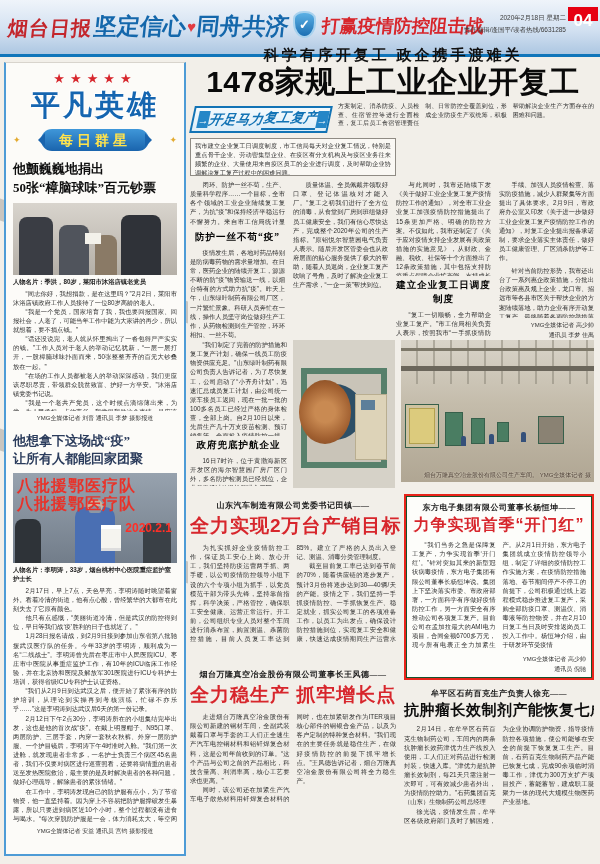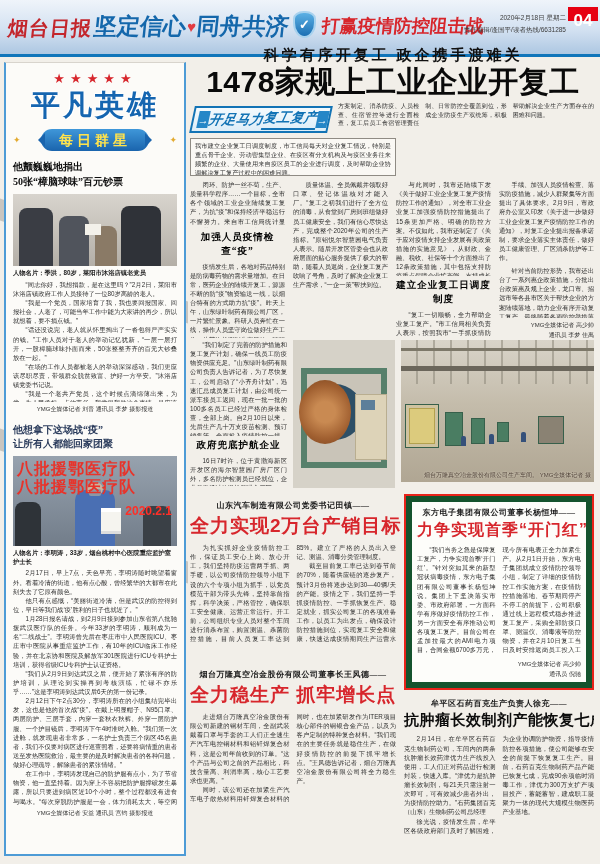--- a/index.html
+++ b/index.html
@@ -35,21 +35,21 @@
   .badge-title{font-size:29px;font-weight:900;color:#1565b0;letter-spacing:3px;
                text-shadow:1px 1px 0 #fff,-1px -1px 0 #fff;}
   .ribbon-row{display:flex;align-items:center;justify-content:flex-start;gap:20px;margin-top:3px;}
   .sparkle{color:#e3aa2f;font-size:9px;}
   .ribbon{position:relative;width:126px;height:22px;border-radius:11px;
           background:linear-gradient(180deg,#3f97d9,#1a64ad);
           color:#ffe34d;font-size:14px;font-weight:900;line-height:22px;letter-spacing:4px;}
   .ribbon::before,.ribbon::after{content:"";position:absolute;top:4px;border:7px solid transparent;}
   .ribbon::before{left:-10px;border-right-color:#1a64ad;}
   .ribbon::after{right:-10px;border-left-color:#1a64ad;}
-  .lheadline{font-family:"Liberation Serif",serif;font-weight:900;font-size:10px;
+  .lheadline{font-family:"Liberation Serif",serif;font-weight:900;font-size:13px;
              line-height:1.45;color:#0f0f0f;margin-top:9px;}
   .lheadline.blue{color:#2b3c5c;}
   .caption{font-size:6.3px;font-weight:bold;color:#222;margin:3px 0 2px 0;line-height:1.4;}
   .tiny{font-size:6.3px;line-height:1.45;text-align:justify;color:#2e2e2e;}
   .tiny p{text-indent:2em;}
   .byline{font-size:6px;color:#333;text-align:center;margin:3px 0 2px 0;}
   .clip{overflow:hidden;}
   
   .photo{position:relative;overflow:hidden;}
   .photo1{height:72px;margin-top:5px;background:linear-gradient(180deg,#d8d4cd,#b4afa7);}
@@ -94,21 +94,21 @@
   .bleft{position:absolute;left:0;top:6px;width:206px;}
   .bright{position:absolute;left:214px;top:0;width:190px;}
   .kicker-small{font-family:"Liberation Serif",serif;font-weight:bold;font-size:8px;
                 text-align:center;color:#1a1a1a;letter-spacing:0.5px;}
   .h-red{color:#d7262c;font-weight:900;text-align:center;font-size:19px;letter-spacing:1px;
          margin:2px 0 4px 0;white-space:nowrap;}
   .h-black{color:#0d0d0d;font-weight:900;text-align:center;font-size:15px;letter-spacing:0.5px;
            margin:2px 0 4px 0;white-space:nowrap;}
   .cols2{column-count:2;column-gap:7px;overflow:hidden;}
   .dbox{border:2px solid #e8231a;background:#fdfdfa;}
-  .dbox-inner{border:6px solid #14532d;padding:5px 5px 3px 5px;}
+  .dbox-inner{border:1px solid #14532d;padding:5px 5px 3px 5px;}
   .byline-right{font-size:6px;color:#333;text-align:right;line-height:1.7;margin-top:2px;}
 </style>
 </head>
 <body>
 
 <div class="page">
 
   <div class="masthead">
     <div class="paper-name">烟台日报</div>
     <div class="slogan">
@@ -205,21 +205,21 @@
     </div>
     <div class="topstrip tiny" style="font-size:6px;">方案制定、消杀防疫、人员检查、住宿管控等进行全面检查，复工后员工食宿管理责任制、日常防控全覆盖到位，形成企业防疫生产双统筹，积极帮助解决企业生产方面存在的困难和问题。</div>
 
     <div class="introbox tiny clip" style="font-size:6.2px;">我市建立企业复工日调度制度，市工信局每天对企业复工情况，特别是重点骨干企业、劳动密集型企业、在疫区有分支机构及与疫区业务往来频繁的企业、大量使用来自疫区员工的企业进行调度，及时帮助企业协调解决复工复产过程中的困难问题。</div>
 
     <div class="colgrid">
       <div class="col tiny">
         <div class="clip" style="height:48px;">
             <p>闭环、防护一丝不苟，生产、质量科学程序……一个目标，全市各个领域的工业企业陆续复工复产，为抗“疫”和保持经济平稳运行不懈努力。来自市工信局统计显示，截至2月16日，全市累计开复工规上工业企业1478家，占规上企业的77.3%，上岗员工24.7万人。</p>
           </div>
-        <div class="subhead">加强人员疫情检查“疫”</div>
+        <div class="subhead">防护一丝不苟“疫”</div>
         <div class="clip" style="height:92px;">
             <p>疫情发生后，各地对药品特别是防病毒药物的需求量增加。在日常，医药企业的陆续开复工，源源不断的防“疫”物资输送一线，以烟台特有的方式助力抗“疫”。昨天上午，山东绿叶制药有限公司厂区，一片繁忙景象。科研人员奔忙在一线，操作人员坚守岗位做好生产工作，从药物检测到生产管控，环环相扣、一丝不苟。</p>
           </div>
       </div>
       <div class="col tiny">
         <p>质量体温、全员佩戴并领取好口罩、登记体温核对才能入厂。“复工之初我们进行了全方位的消毒，从食堂到厂房到班组做好员工健康安全，我们有信心尽快达产，完成整个2020年公司的生产指标。”原铝悦尔智慧园电气负责人表示。随后开发区管委会也从政府层面的贴心服务提供了极大的帮助，随着人员返岗，企业复工复产吹响了号角，及时了解决企业复工生产需求，“一企一策”帮扶到位。</p>
       </div>
       <div class="col tiny">
         <div class="clip" style="height:96px;">
             <p>与此同时，我市还陆续下发《关于做好工业企业复工复产疫情防控工作的通知》，对全市工业企业复工加强疫情防控措施提出了15条更加严格、明确的防控方案。不仅如此，我市还制定了《关于应对疫情支持企业发展有关政策措施的实施意见》，从财政、金融、税收、社保等十个方面推出了12条政策措施，其中包括支持防疫重点保障企业扩产能、支持成长中小企业转型，加大稳岗支持、减轻税费负担、优化政务服务，减轻社保缴费压力等，帮助企业渡过难关、恢复发展。</p>

